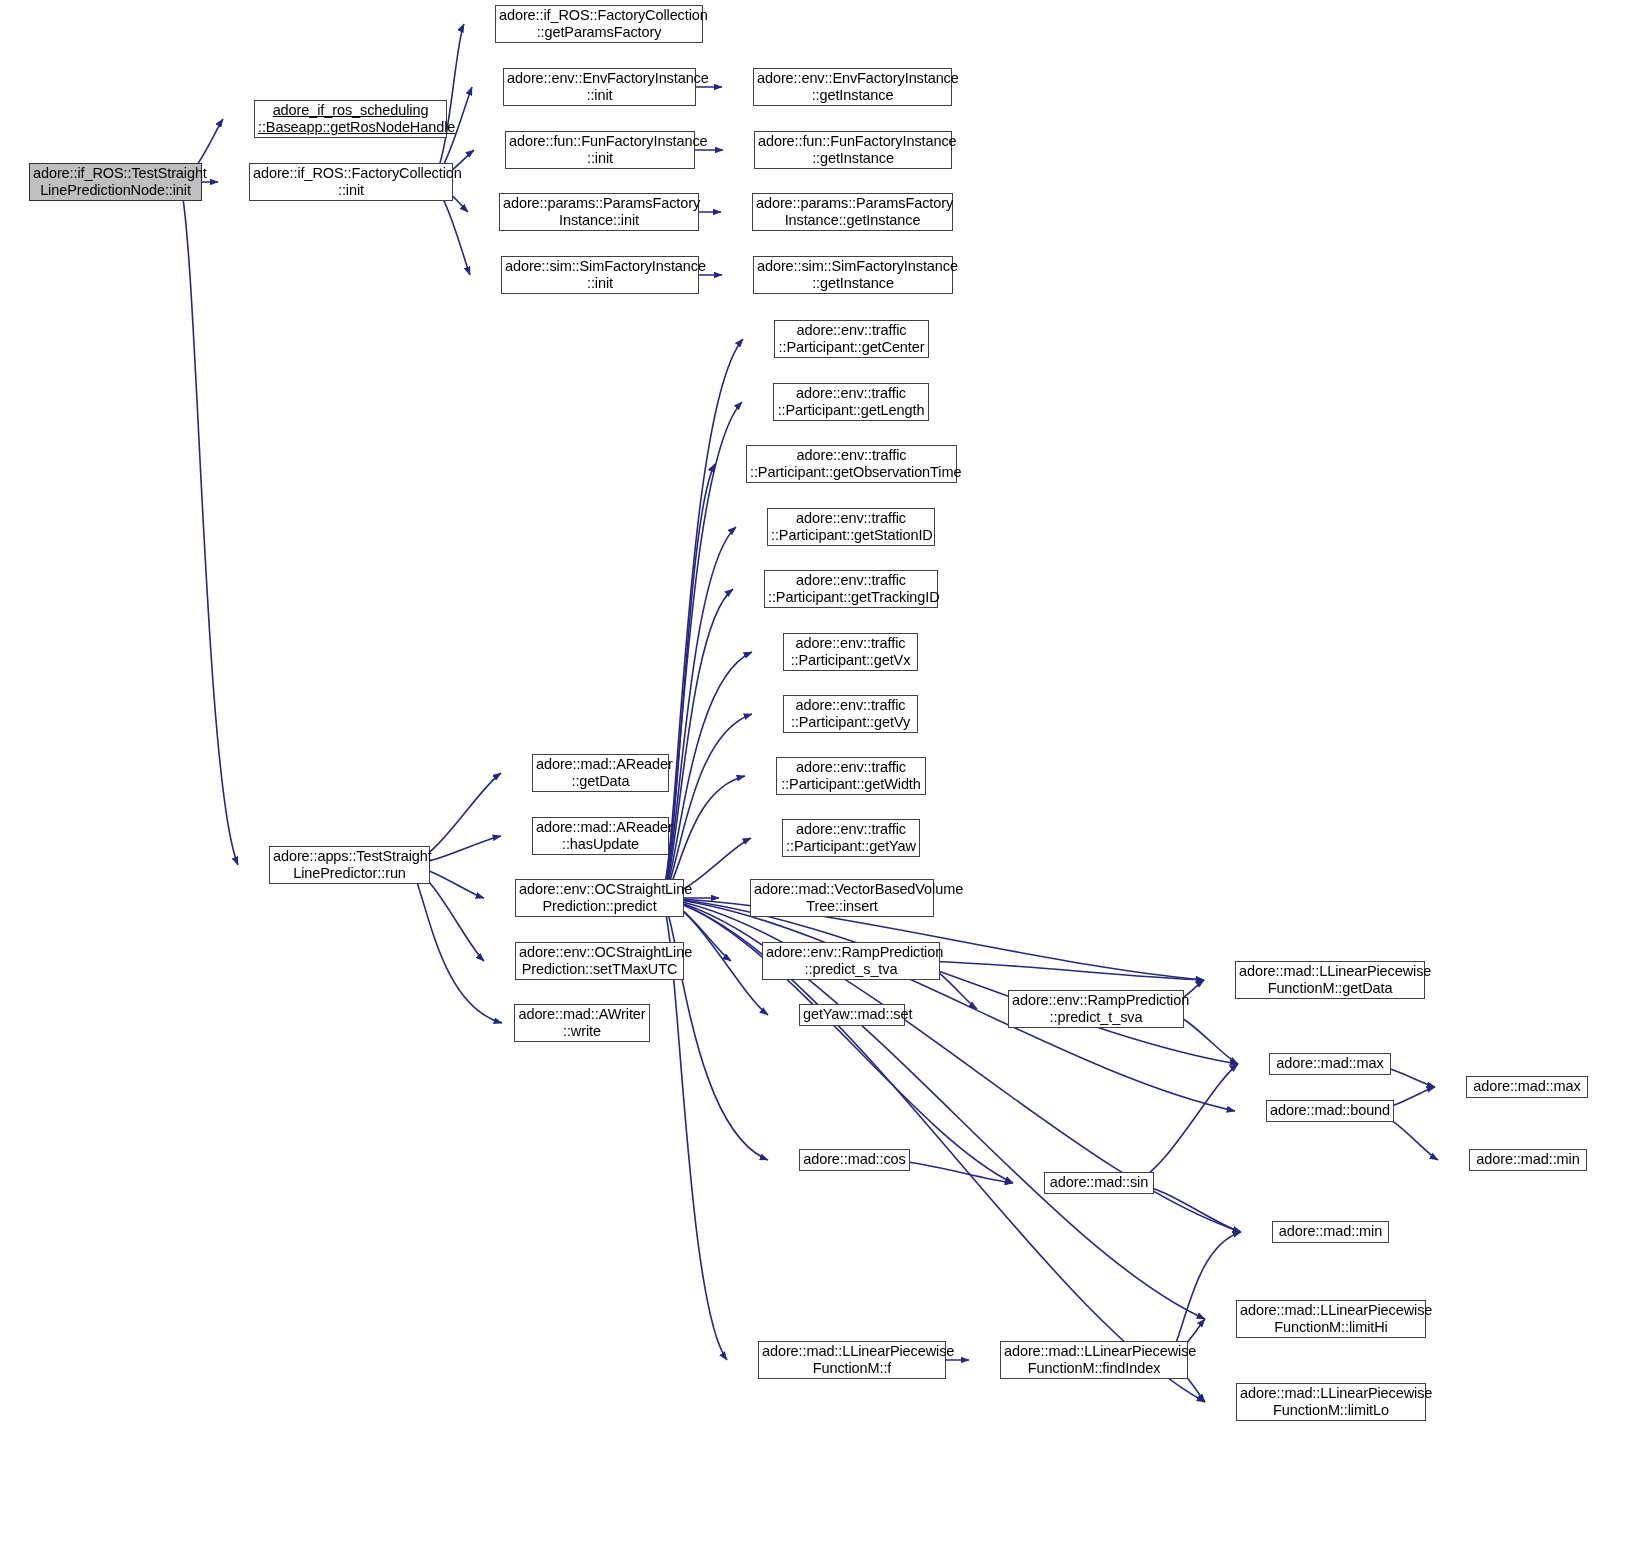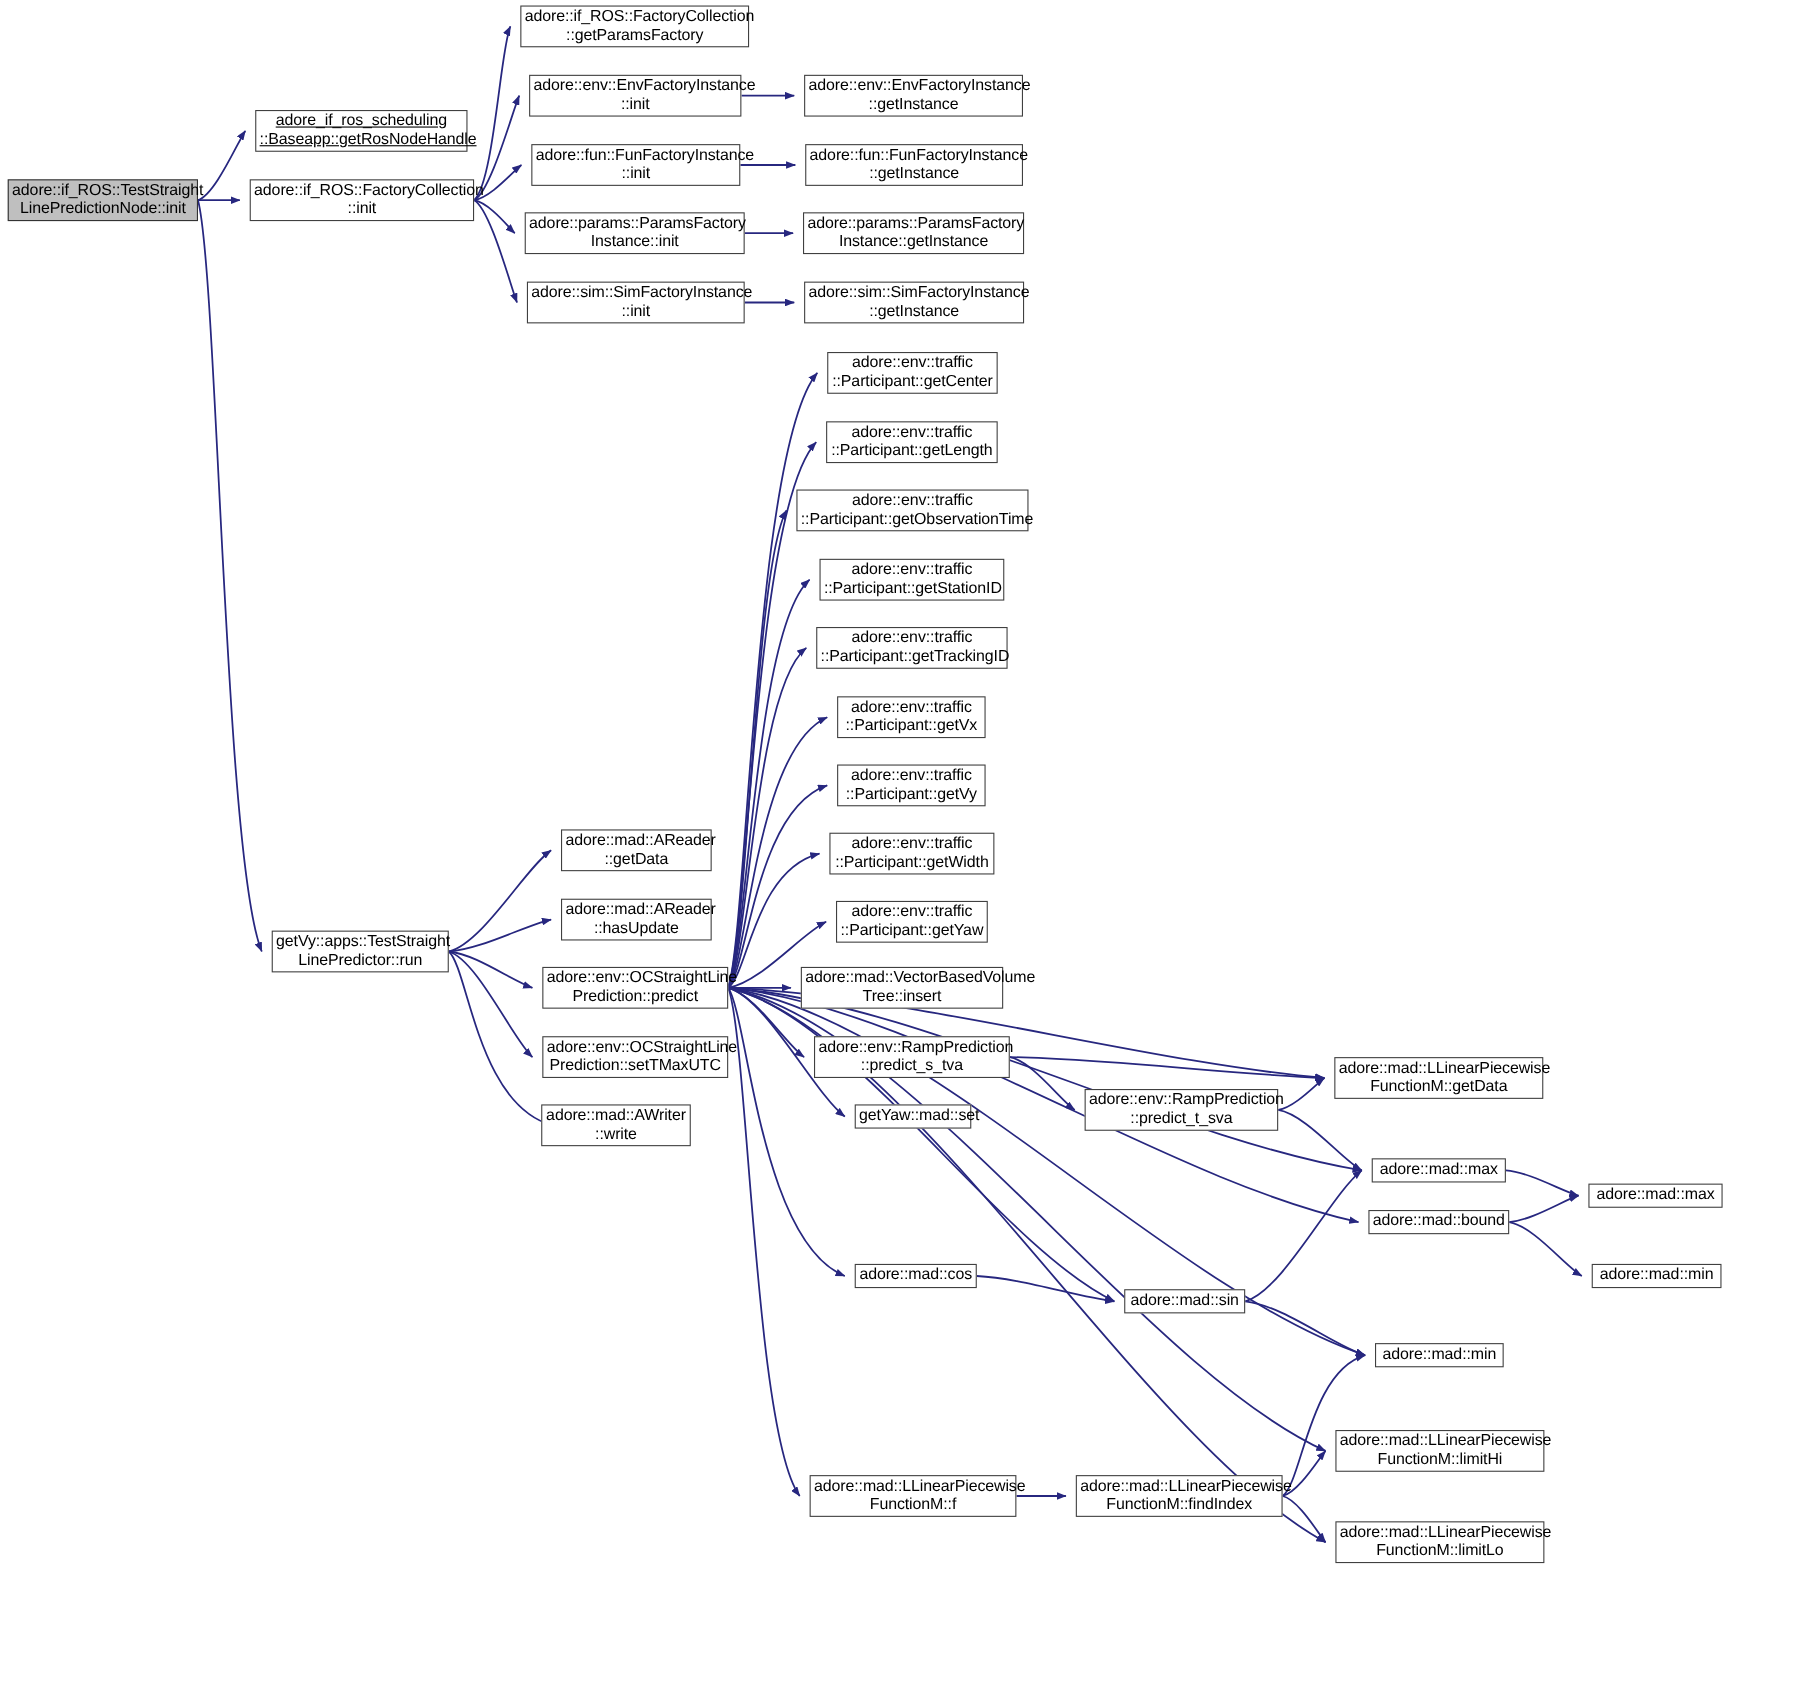--- a/index.html
+++ b/index.html
@@ -31,20 +31,21 @@
     display: flex;
     align-items: center;
     justify-content: center;
     text-align: center;
     line-height: 1.18;
     font-size: 14.5px;
     letter-spacing: -0.1px;
     padding: 1px 3px;
     white-space: pre-line;
     z-index: 5;
+    margin-left: 22px;
   }
   .node.root {
     background: #bfbfbf;
     border-color: #333333;
   }
   .node .lbl { display: block; width: 100%; }
 </style>
 </head>
 <body>
 
@@ -146,21 +147,21 @@
       <div class="node" style="left: 742px; top: 570px; width: 174px; height: 38px;"><span class="lbl">adore::env::traffic
 ::Participant::getTrackingID</span></div>
       <div class="node" style="left: 761px; top: 633px; width: 135px; height: 38px;"><span class="lbl">adore::env::traffic
 ::Participant::getVx</span></div>
       <div class="node" style="left: 761px; top: 695px; width: 135px; height: 38px;"><span class="lbl">adore::env::traffic
 ::Participant::getVy</span></div>
       <div class="node" style="left: 754px; top: 757px; width: 150px; height: 38px;"><span class="lbl">adore::env::traffic
 ::Participant::getWidth</span></div>
       <div class="node" style="left: 760px; top: 819px; width: 138px; height: 38px;"><span class="lbl">adore::env::traffic
 ::Participant::getYaw</span></div>
-      <div class="node" style="left: 247px; top: 846px; width: 161px; height: 38px;"><span class="lbl">getVy::apps::TestStraight
+      <div class="node" style="left: 247px; top: 846px; width: 161px; height: 38px;"><span class="lbl">adore::apps::TestStraight
 LinePredictor::run</span></div>
       <div class="node" style="left: 510px; top: 754px; width: 137px; height: 38px;"><span class="lbl">adore::mad::AReader
 ::getData</span></div>
       <div class="node" style="left: 510px; top: 817px; width: 137px; height: 38px;"><span class="lbl">adore::mad::AReader
 ::hasUpdate</span></div>
       <div class="node" style="left: 493px; top: 879px; width: 169px; height: 38px;"><span class="lbl">adore::env::OCStraightLine
 Prediction::predict</span></div>
       <div class="node" style="left: 493px; top: 942px; width: 169px; height: 38px;"><span class="lbl">adore::env::OCStraightLine
 Prediction::setTMaxUTC</span></div>
       <div class="node" style="left: 492px; top: 1004px; width: 136px; height: 38px;"><span class="lbl">adore::mad::AWriter

